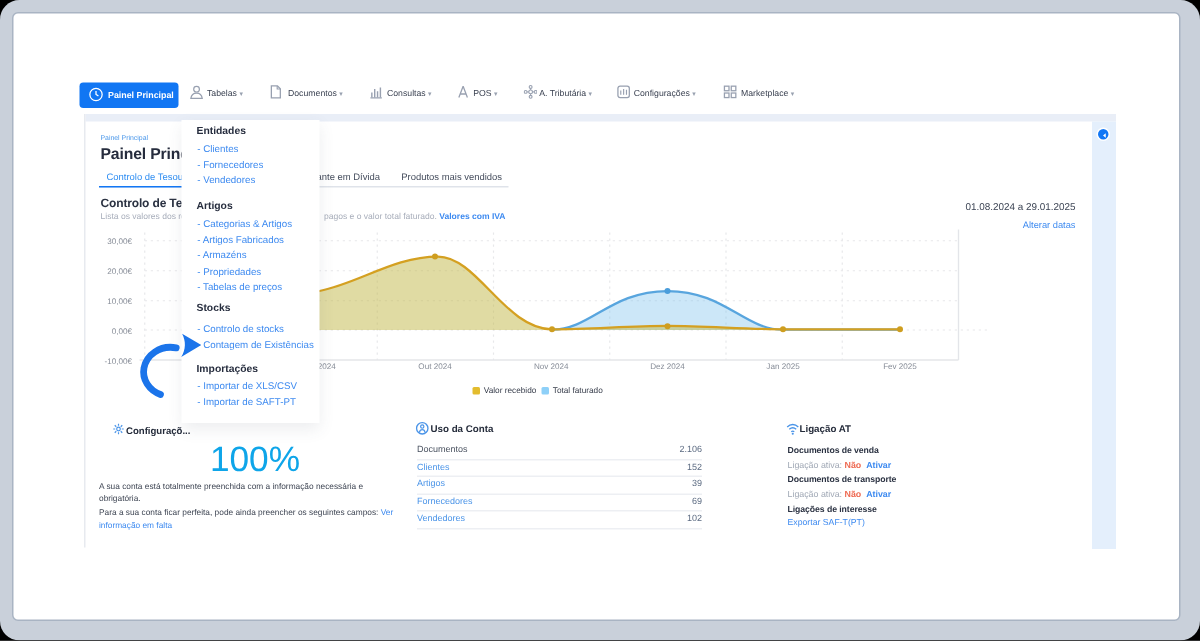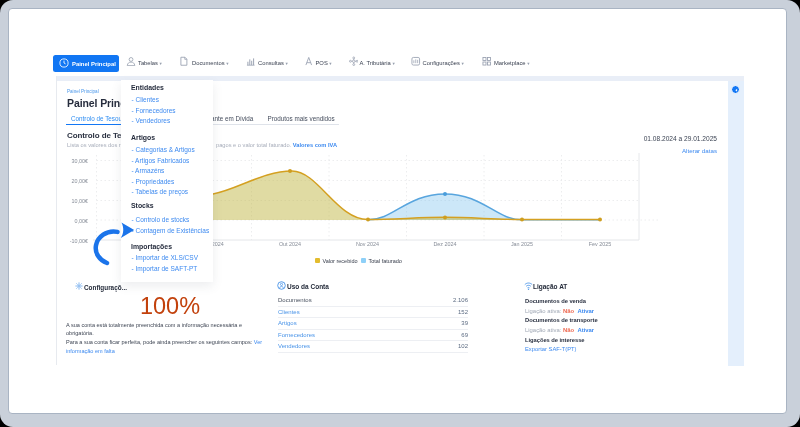--- a/index.html
+++ b/index.html
@@ -172,21 +172,21 @@
   <svg class="abs" style="left:80px;top:215px" width="60" height="55" viewBox="80 215 60 55">
     <path d="M107 263 C99.5 260.3 94.5 253 96 245.3 C97.6 236.8 106.5 229.8 117.5 231.9" fill="none" stroke="#1b74ea" stroke-width="4.5" stroke-linecap="round"></path>
     <path d="M134.2 230 L121.4 222.5 C124 227.4 124 233 120.8 238 Z" fill="#1b74ea"></path>
   </svg>
 
   <svg class="abs" style="left:74.5px;top:281.5px" width="8" height="8" viewBox="0 0 8 8">
         <circle cx="4" cy="4" r="1.2" fill="none" stroke="#4a94e8" stroke-width="0.8"></circle>
         <path d="M4 .5 V1.8 M4 6.2 V7.5 M.5 4 H1.8 M6.2 4 H7.5 M1.5 1.5 L2.5 2.5 M5.5 5.5 L6.5 6.5 M6.5 1.5 L5.5 2.5 M2.5 5.5 L1.5 6.5" stroke="#4a94e8" stroke-width="0.8"></path>
       </svg>
   <div class="abs" style="left:84px;top:283.5px;font-size:6.4px;font-weight:700;color:#242b3a;">Configuraçõ...</div>
-  <div class="abs" style="left:70px;top:292.5px;width:200px;text-align:center;font-size:23.5px;color:#c2410c;">100%</div>
+  <div class="abs" style="left:70px;top:292.5px;width:200px;text-align:center;font-size:23.5px;color:#0ea5e9;">100%</div>
   <div class="abs" style="left:66px;top:320.5px;width:220px;font-size:5.55px;line-height:8.7px;color:#3f4654;white-space:nowrap;">A sua conta está totalmente preenchida com a informação necessária e<br>obrigatória.<br>Para a sua conta ficar perfeita, pode ainda preencher os seguintes campos: <span class="blue">Ver</span><br><span class="blue">informação em falta</span></div>
 
   <svg class="abs" style="left:276.5px;top:281px" width="9" height="9" viewBox="0 0 9 9">
         <circle cx="4.5" cy="4.5" r="3.8" fill="none" stroke="#4a94e8" stroke-width="0.9"></circle>
         <circle cx="4.5" cy="3.4" r="1.1" fill="none" stroke="#4a94e8" stroke-width="0.8"></circle>
         <path d="M2.6 7.3 C2.9 5.9 3.6 5.4 4.5 5.4 C5.4 5.4 6.1 5.9 6.4 7.3" fill="none" stroke="#4a94e8" stroke-width="0.8"></path>
       </svg>
   <div class="abs" style="left:287px;top:283.2px;font-size:6.5px;font-weight:700;color:#242b3a;">Uso da Conta</div>
   <div class="row" style="top:297.0px;color:#4a5260;">Documentos<span class="v">2.106</span></div>
   <div class="rb" style="top:305.5px"></div>

